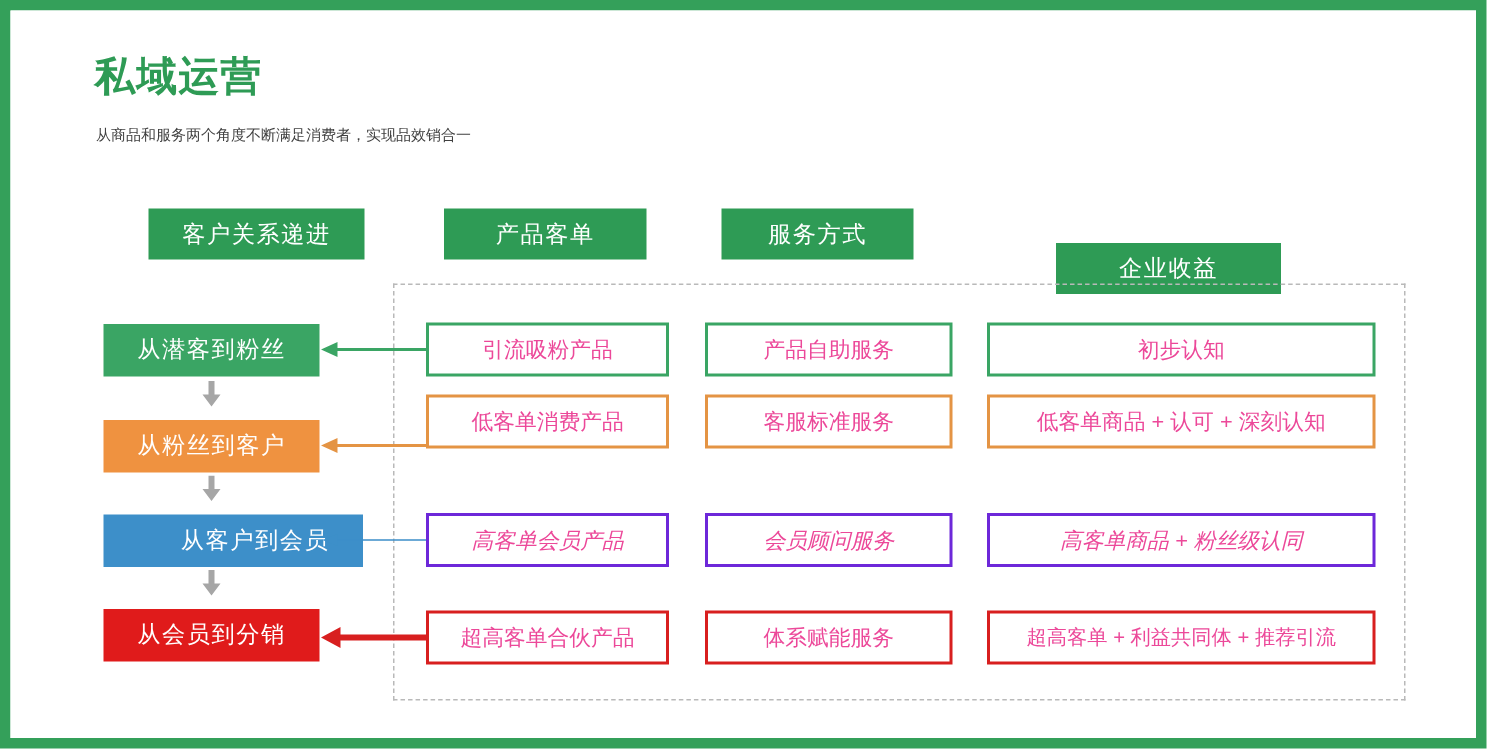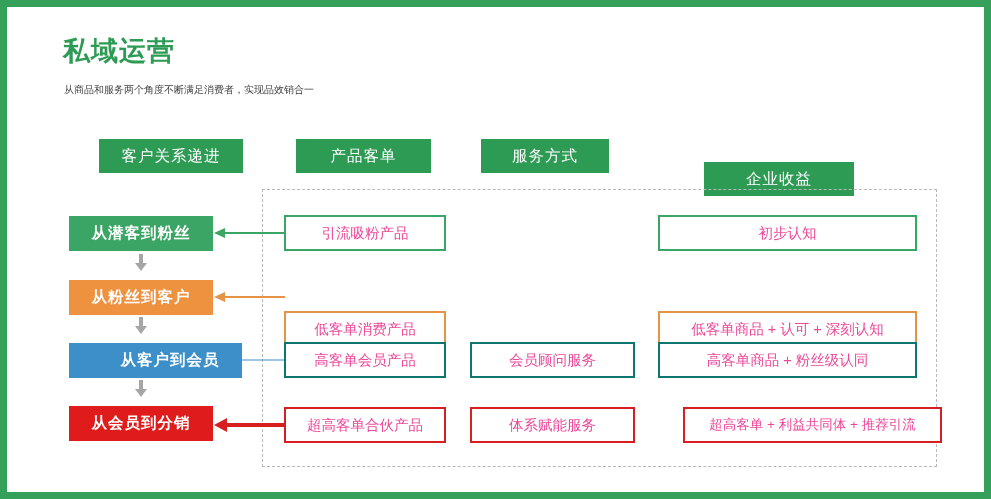--- a/index.html
+++ b/index.html
@@ -83,21 +83,20 @@
     left: 62px;
     width: 144px;
     height: 35px;
     color: #ffffff;
     font-size: 15.5px;
     display: flex;
     align-items: center;
     justify-content: center;
     letter-spacing: 1px;
     white-space: nowrap;
-    font-weight: bold;
   }
   .st0 { top: 209px; background: #3aa564; }
   .st1 { top: 273px; background: #ef9240; }
   .st2 { top: 336px; background: #3d8fc9; padding-left: 29px; }
   .st3 { top: 399px; background: #e01b1b; }
 
   
   .downarrow {
     position: absolute;
     left: 127px;
@@ -121,31 +120,31 @@
     box-sizing: border-box;
     white-space: nowrap;
   }
   
   .c1 { left: 277px; width: 162px; }
   .c2 { left: 463px; width: 165px; }
   .c3 { left: 651px; width: 259px; }
 
   
   .r0 { top: 208px; }
-  .r1 { top: 256px; margin-top: 48px; }
+  .r1 { top: 256px; }
   .r2 { top: 335px; }
   .r3 { top: 400px; }
 
   
   .green  { border: 2px solid #3aa564; }
   .orange { border: 2px solid #e49444; }
-  .blue   { border: 2px solid #0f766e; }
+  .blue   { border: 2px solid #6d28d9; font-style: italic; }
   .red    { border: 2px solid #d81f1f; }
 
-  .cell.small { font-size: 13.5px; margin-left: 25px; }
+  .cell.small { font-size: 13.5px; }
 
   
   .harrow {
     position: absolute;
     left: 206px;
     width: 72px;
     height: 14px;
   }
   .ha0 { top: 219px; }
   .ha1 { top: 283px; }
@@ -204,23 +203,25 @@
           <path d="M72 6.5 H12 V3 L2 7 L12 11 V7.5 H72 Z" fill="#3d8fc9"></path>
         </svg>
     </div>
     <div class="harrow ha3">
       <svg width="72" height="14" viewBox="0 0 72 14">
           <path d="M72 5 H14 V0 L1 7 L14 14 V9 H72 Z" fill="#d81f1f"></path>
         </svg>
     </div>
 
     <div class="cell c1 r0 green">引流吸粉产品</div>
+    <div class="cell c2 r0 green">产品自助服务</div>
     <div class="cell c3 r0 green">初步认知</div>
 
     <div class="cell c1 r1 orange">低客单消费产品</div>
+    <div class="cell c2 r1 orange">客服标准服务</div>
     <div class="cell c3 r1 orange">低客单商品 + 认可 + 深刻认知</div>
 
     <div class="cell c1 r2 blue">高客单会员产品</div>
     <div class="cell c2 r2 blue">会员顾问服务</div>
     <div class="cell c3 r2 blue">高客单商品 + 粉丝级认同</div>
 
     <div class="cell c1 r3 red">超高客单合伙产品</div>
     <div class="cell c2 r3 red">体系赋能服务</div>
     <div class="cell c3 r3 red small">超高客单 + 利益共同体 + 推荐引流</div>
 

